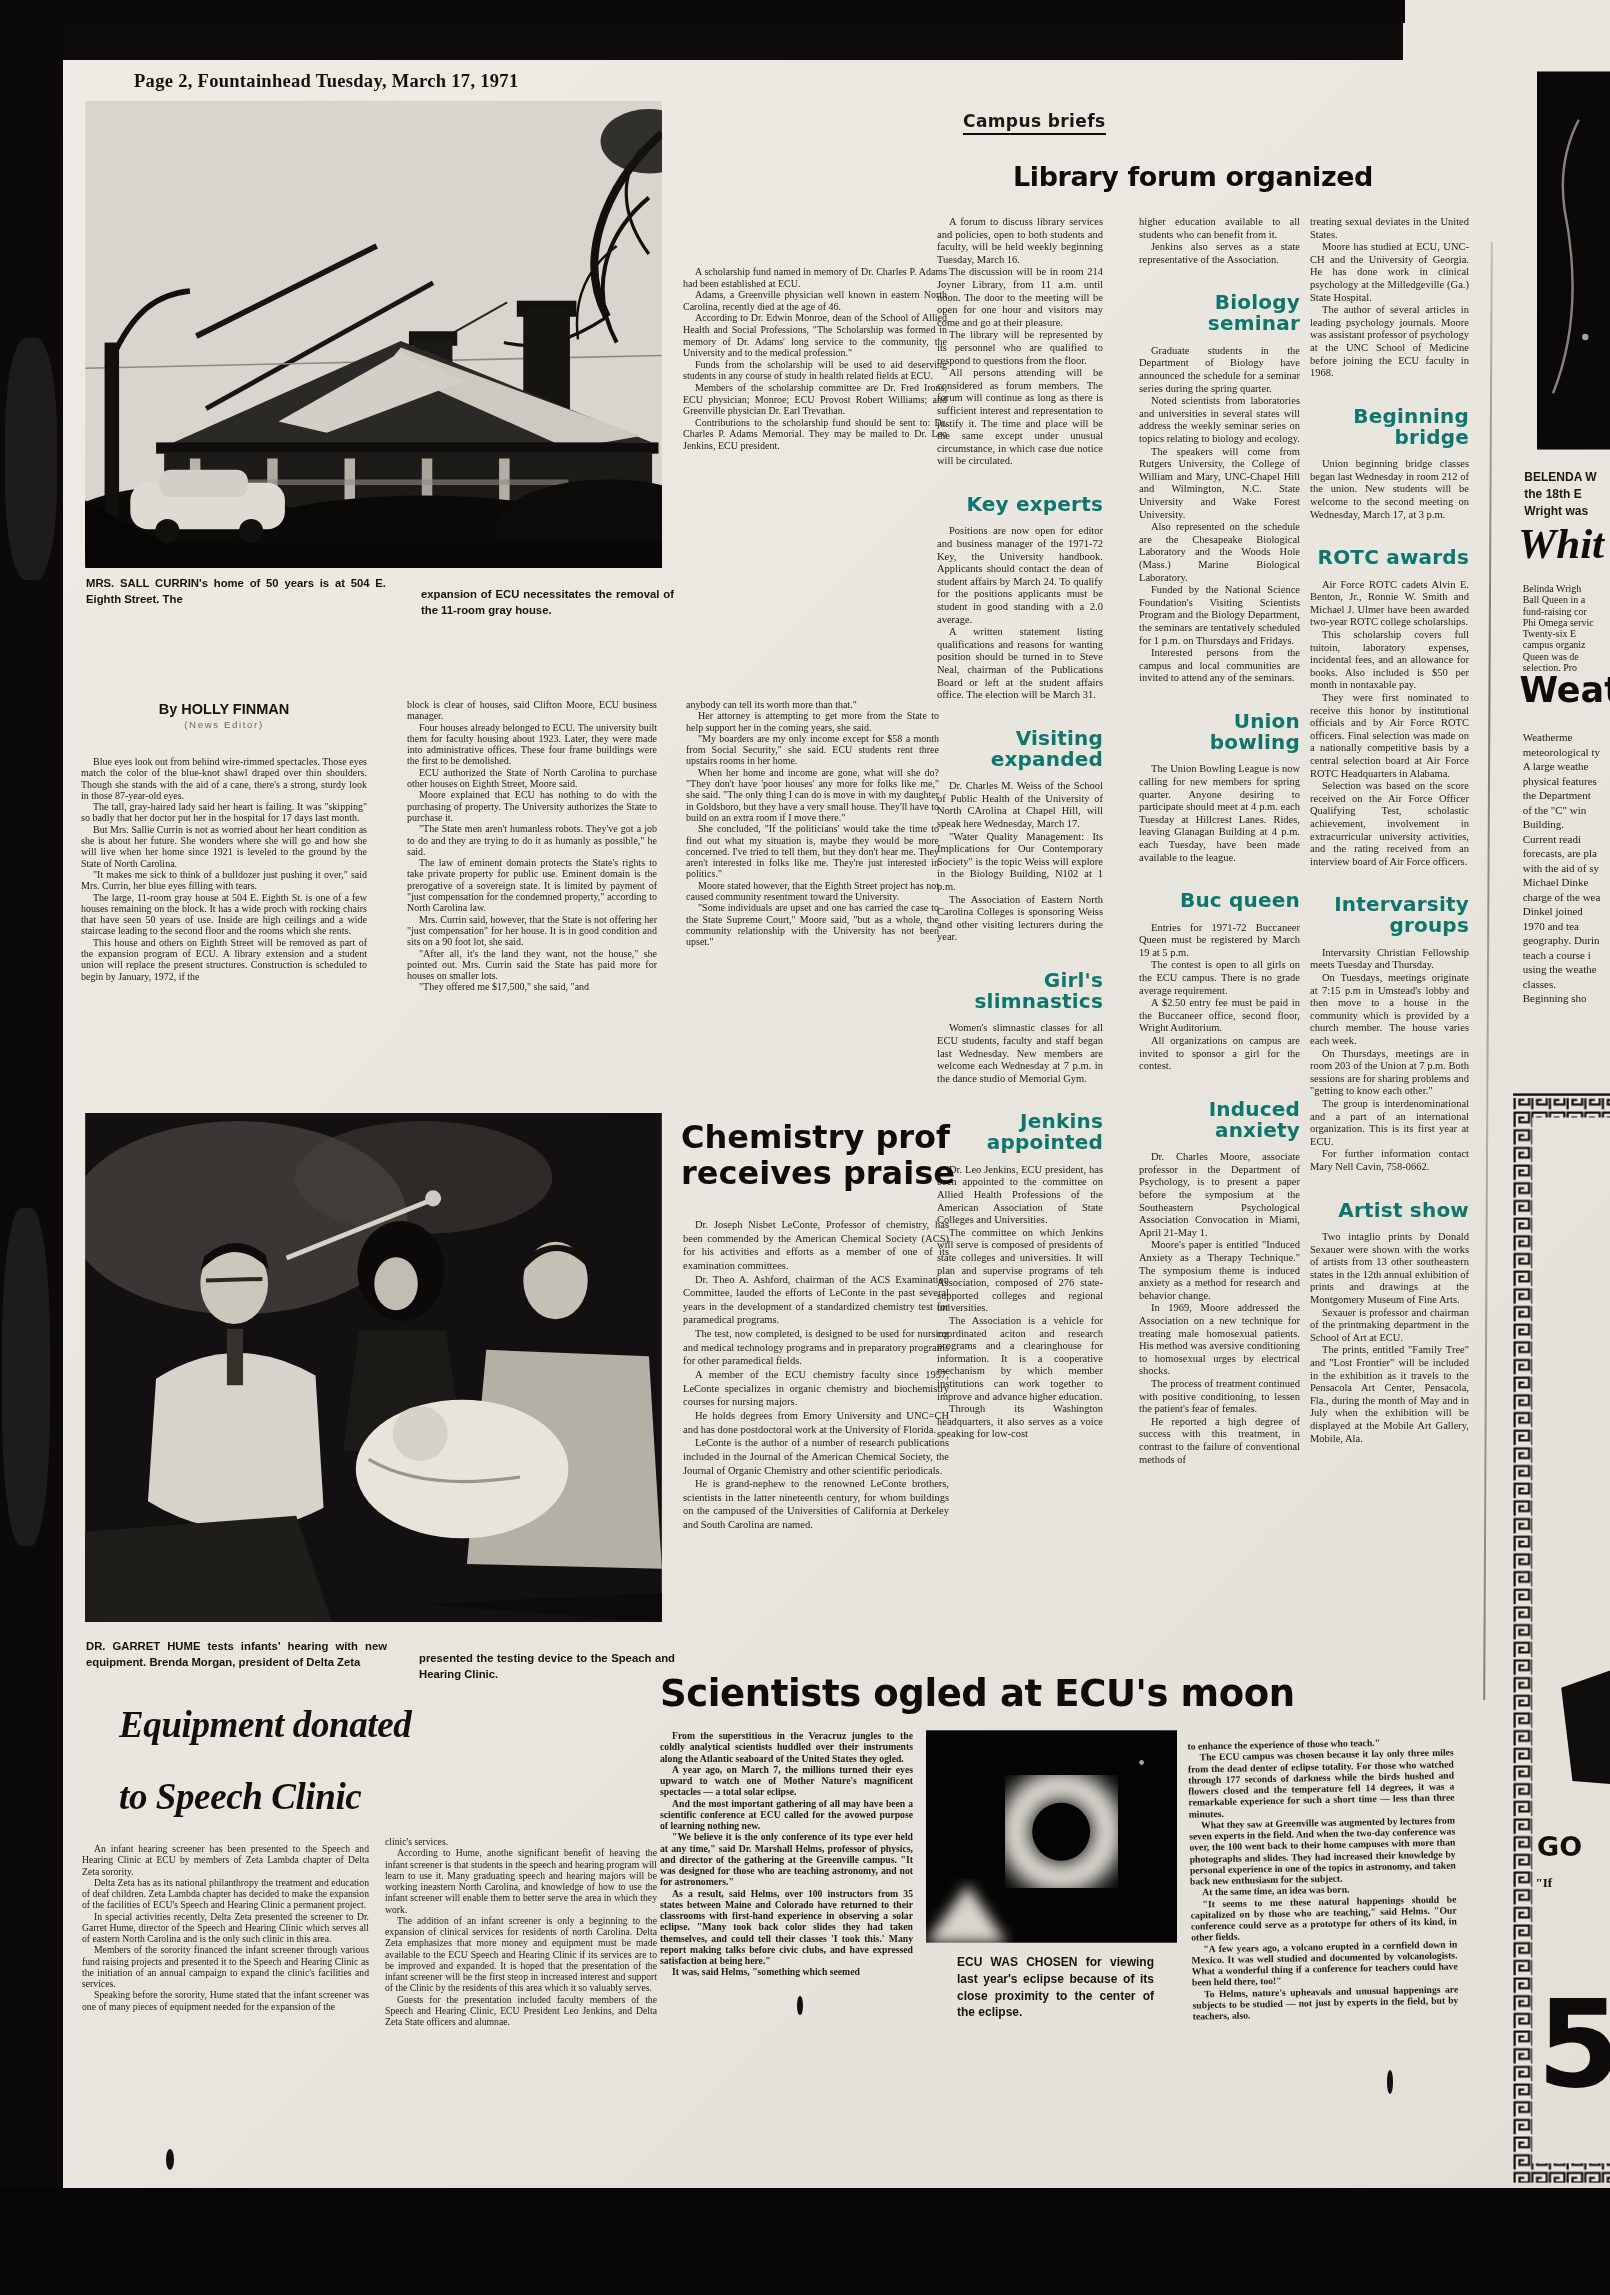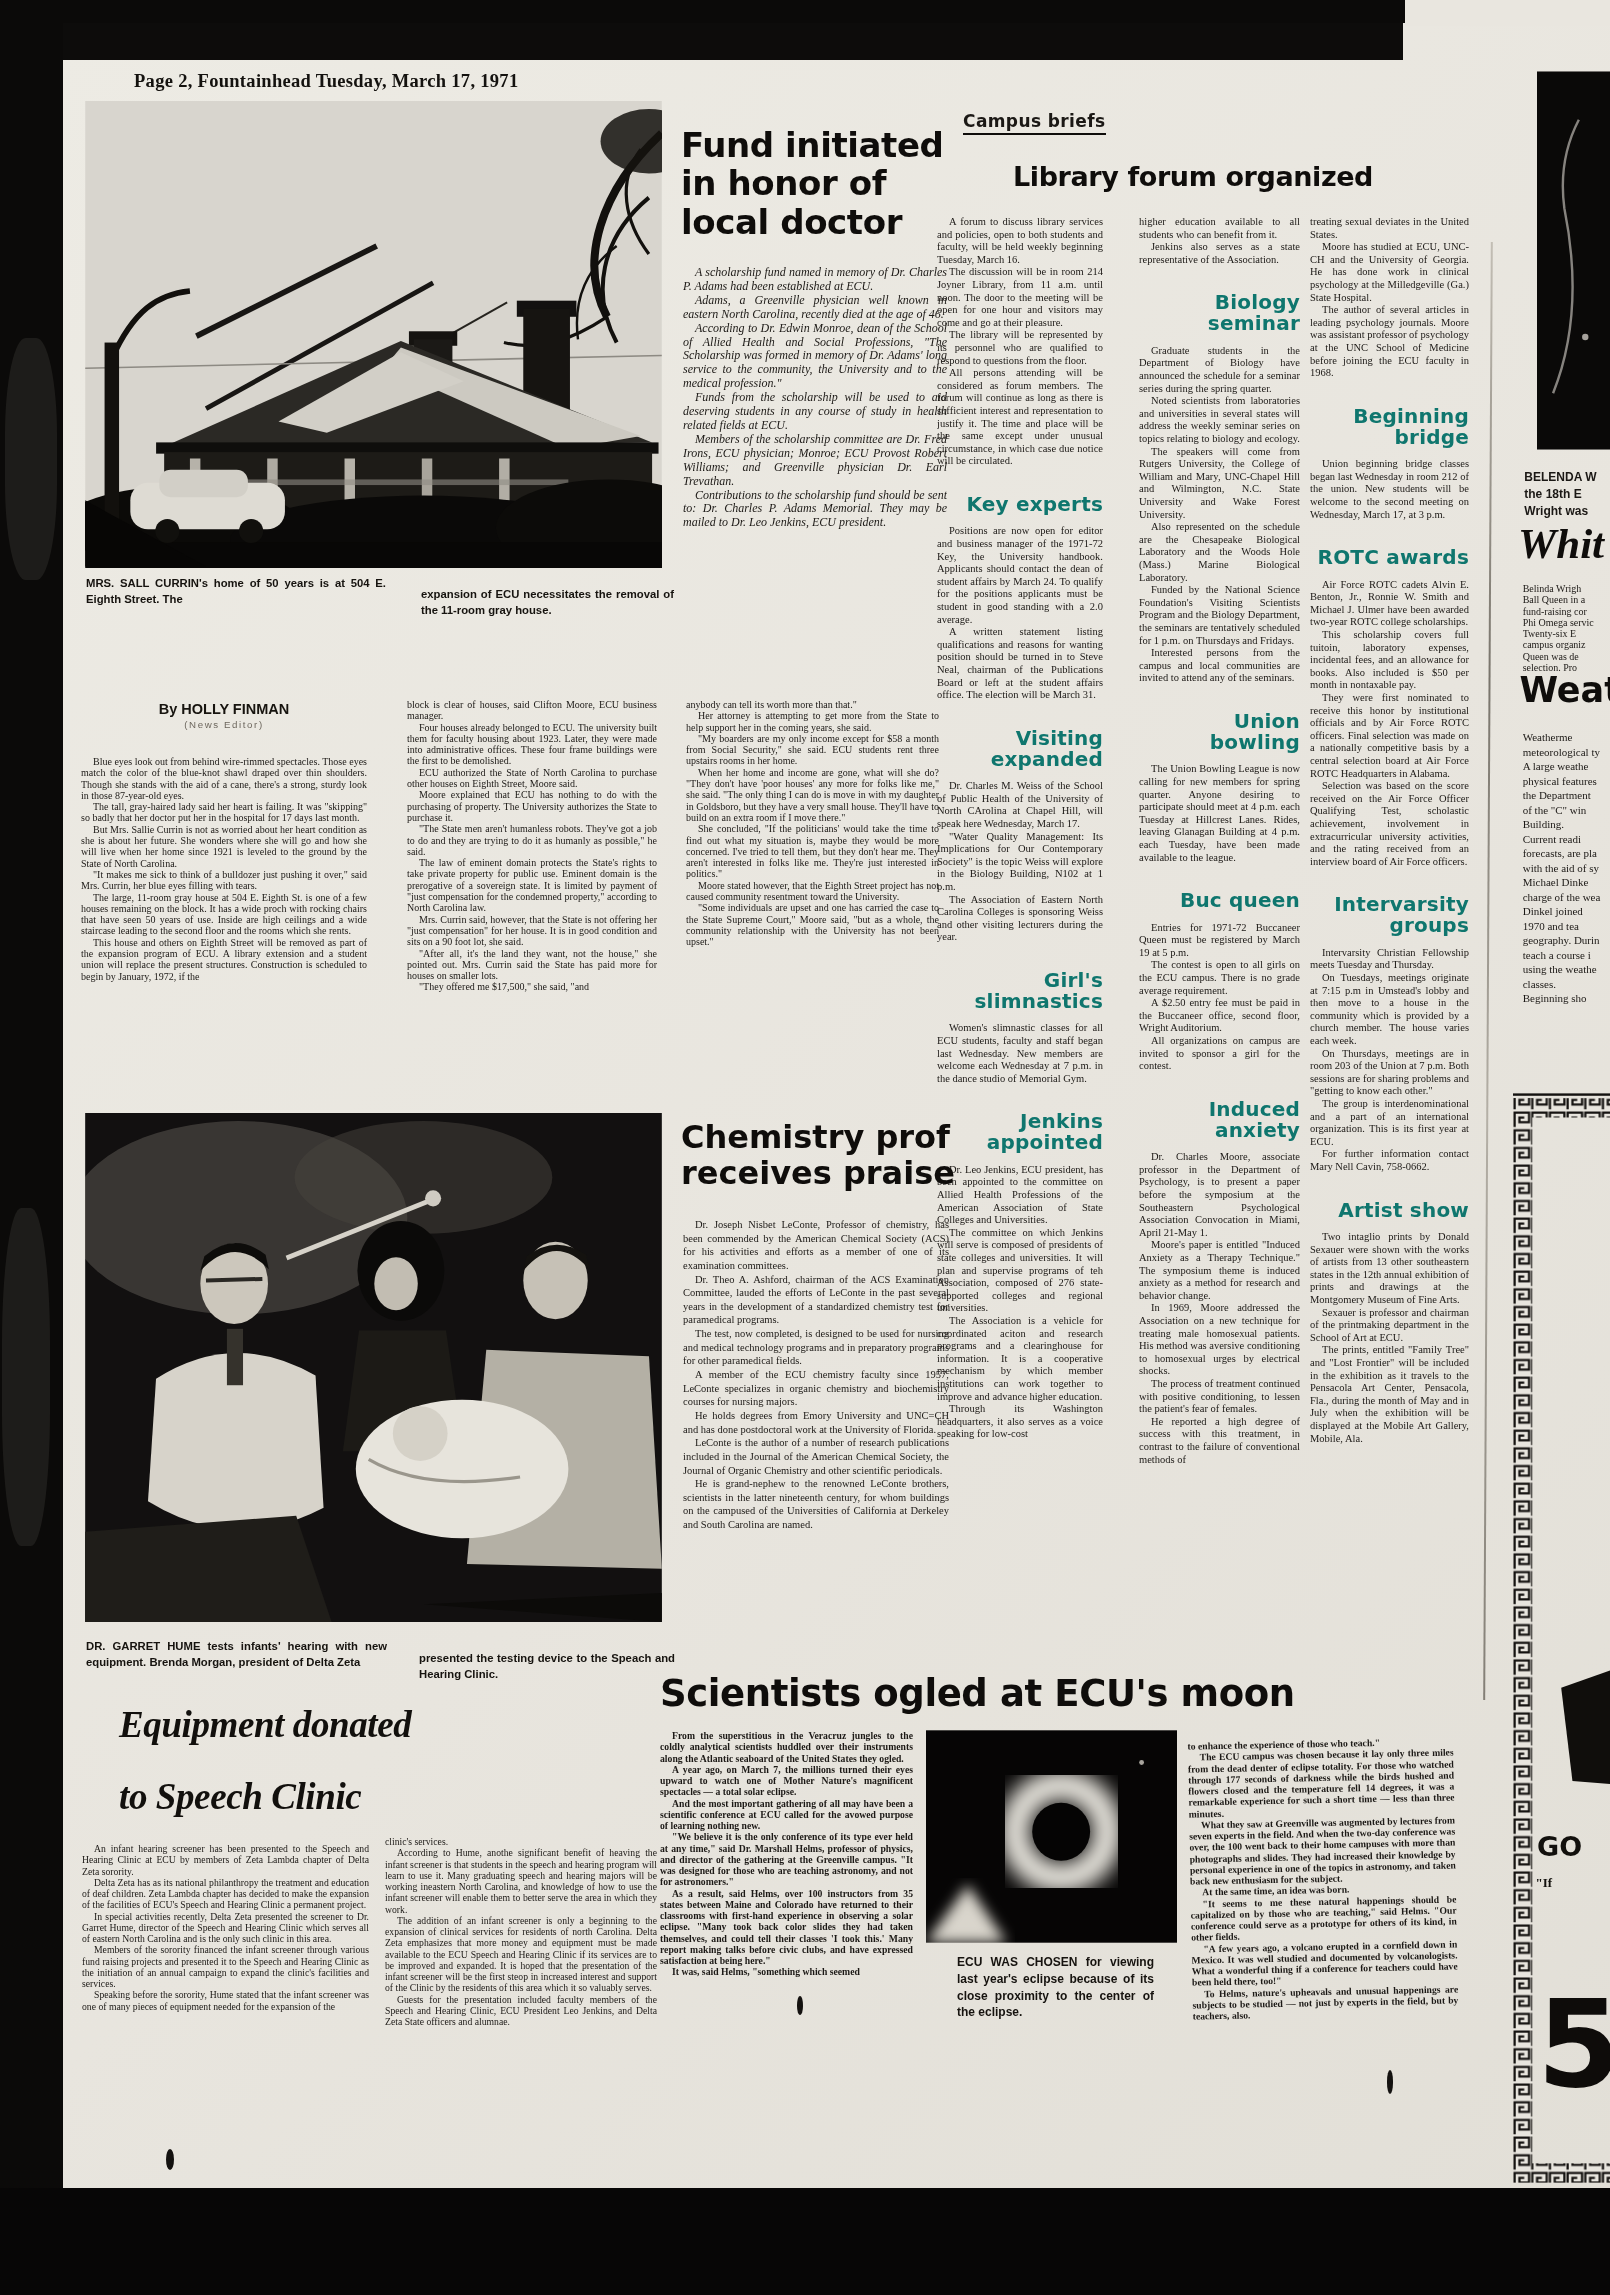--- a/index.html
+++ b/index.html
@@ -25,21 +25,21 @@
   .chem-head{left:681px;top:1120px;width:278px;font-size:32px;line-height:1.12;}
   .moon-head{left:660px;top:1672px;width:781px;font-size:37px;letter-spacing:-0.4px;}
   .equip-head{font:italic 700 37px/1 "Liberation Serif",serif;color:#12100d;letter-spacing:-0.4px;}
   .equip-head1{left:119px;top:1706px;}
   .equip-head2{left:119px;top:1778px;}
 
   
   .serif-col{font-family:"Liberation Serif",serif;color:#1c1916;text-align:justify;overflow:hidden;}
   .serif-col .it-p{text-indent:12px;margin:0;}
   .serif-col .it-f{text-indent:0;margin:0;}
-  .fund-body{left:683px;top:266px;width:264px;max-height:274px;font-size:12px;line-height:1.16;font-style:italic;}
+  .fund-body{left:683px;top:266px;width:264px;max-height:274px;font-size:10px;line-height:1.16;}
   .home-col{font-size:10px;line-height:1.13;}
   .home-c1{left:81px;top:756px;width:286px;max-height:348px;}
   .home-c2{left:407px;top:699px;width:250px;max-height:404px;}
   .home-c3{left:686px;top:699px;width:253px;max-height:404px;}
   .byline-wrap{left:81px;top:701px;width:286px;text-align:center;}
   .byline{font:700 14.5px/1.2 "Liberation Sans",sans-serif;color:#17140f;}
   .byline-title{font:400 9.7px/1.5 "Liberation Sans",sans-serif;color:#6d675e;letter-spacing:1.6px;}
   .chem-body{left:683px;top:1218px;width:266px;max-height:451px;font-size:10.5px;line-height:1.3;}
   .moon-col{font-size:9.7px;line-height:1.16;font-weight:600;}
   .moon-c1{left:660px;top:1730px;width:253px;max-height:342px;}
@@ -163,21 +163,20 @@
       <rect x="92" y="458" width="110" height="34" rx="14" fill="#d2cfc7"></rect>
       <circle cx="102" cy="534" r="15" fill="#11100d"></circle>
       <circle cx="206" cy="534" r="15" fill="#11100d"></circle>
     </g>
     <polygon points="0,578 0,496 150,578" fill="#070605"></polygon>
   </svg>
 
   <div class="abs caption cap1a">MRS. SALL CURRIN's home of 50 years is at 504 E. Eighth Street. The</div>
   <div class="abs caption cap1b">expansion of ECU necessitates the removal of the 11-room gray house.</div>
 
-  <div class="abs head-black fund-head">Fund initiated in honor of local doctor</div>
   <div class="abs serif-col fund-body">
       <div class="it-p">A scholarship fund named in memory of Dr. Charles P. Adams had been established at ECU.</div>
       <div class="it-p">Adams, a Greenville physician well known in eastern North Carolina, recently died at the age of 46.</div>
       <div class="it-p">According to Dr. Edwin Monroe, dean of the School of Allied Health and Social Professions, "The Scholarship was formed in memory of Dr. Adams' long service to the community, the University and to the medical profession."</div>
       <div class="it-p">Funds from the scholarship will be used to aid deserving students in any course of study in health related fields at ECU.</div>
       <div class="it-p">Members of the scholarship committee are Dr. Fred Irons, ECU physician; Monroe; ECU Provost Robert Williams; and Greenville physician Dr. Earl Trevathan.</div>
       <div class="it-p">Contributions to the scholarship fund should be sent to: Dr. Charles P. Adams Memorial. They may be mailed to Dr. Leo Jenkins, ECU president.</div>
     </div>
 
   <div class="abs briefs-label">Campus briefs</div>

